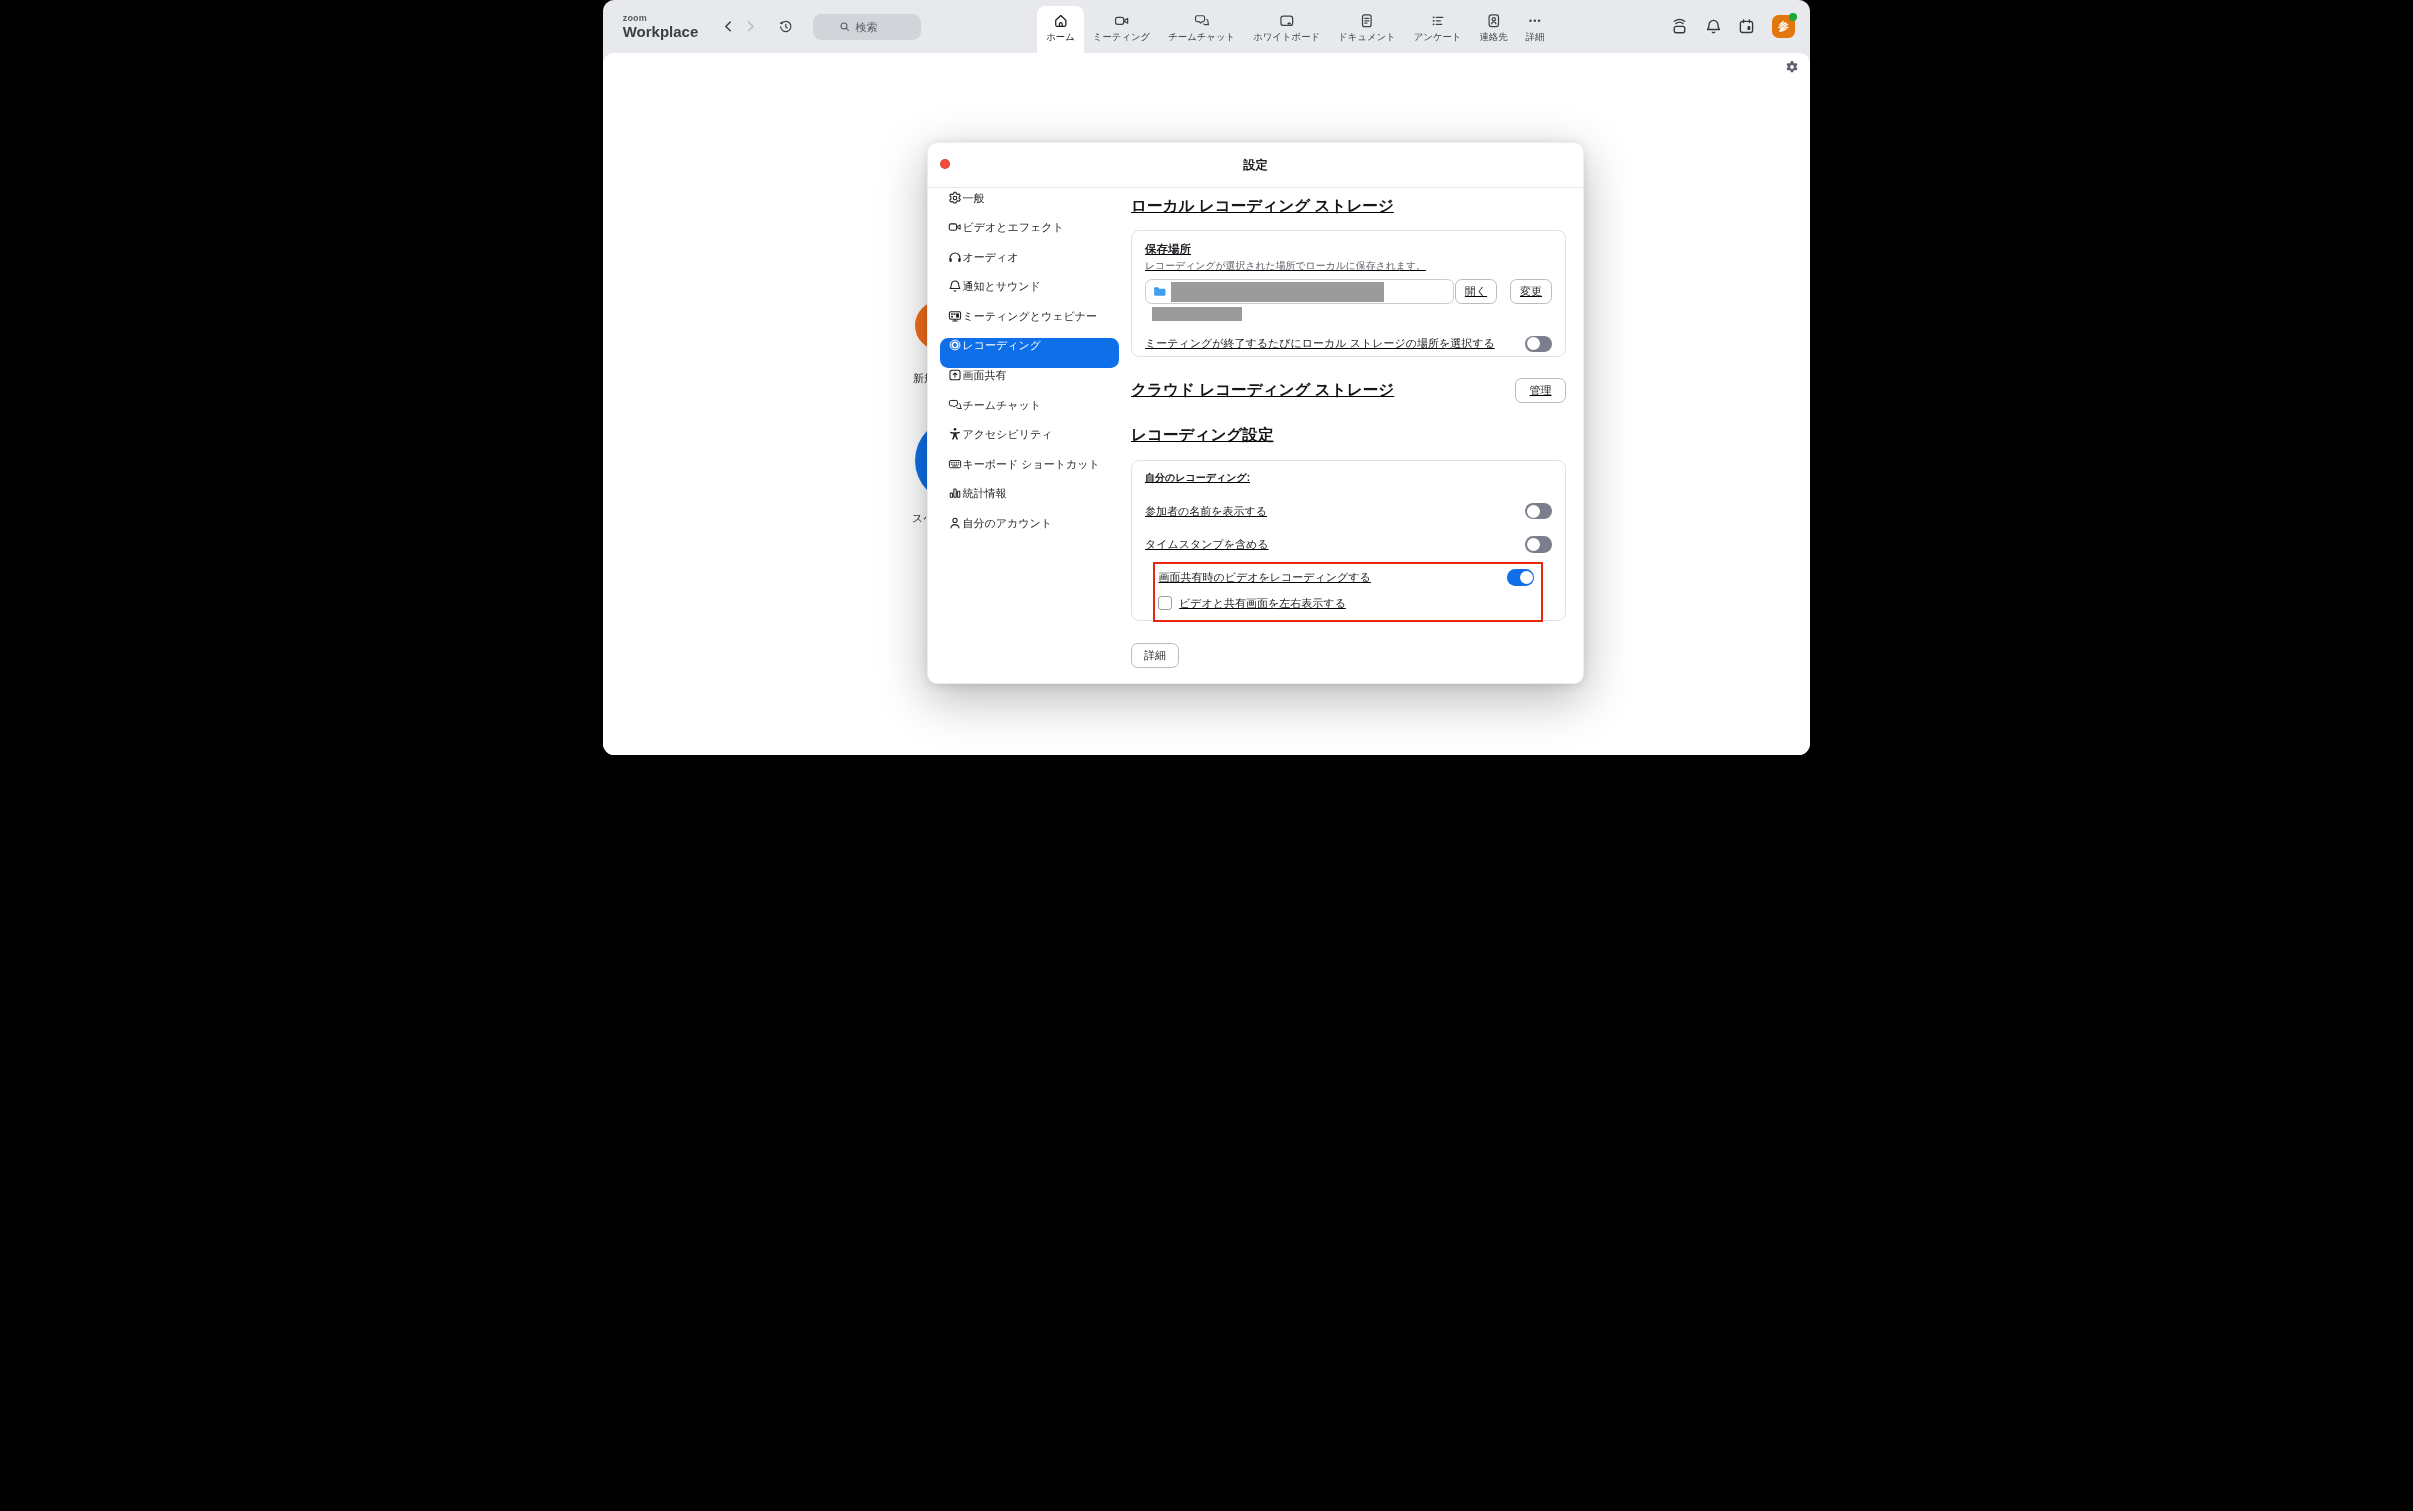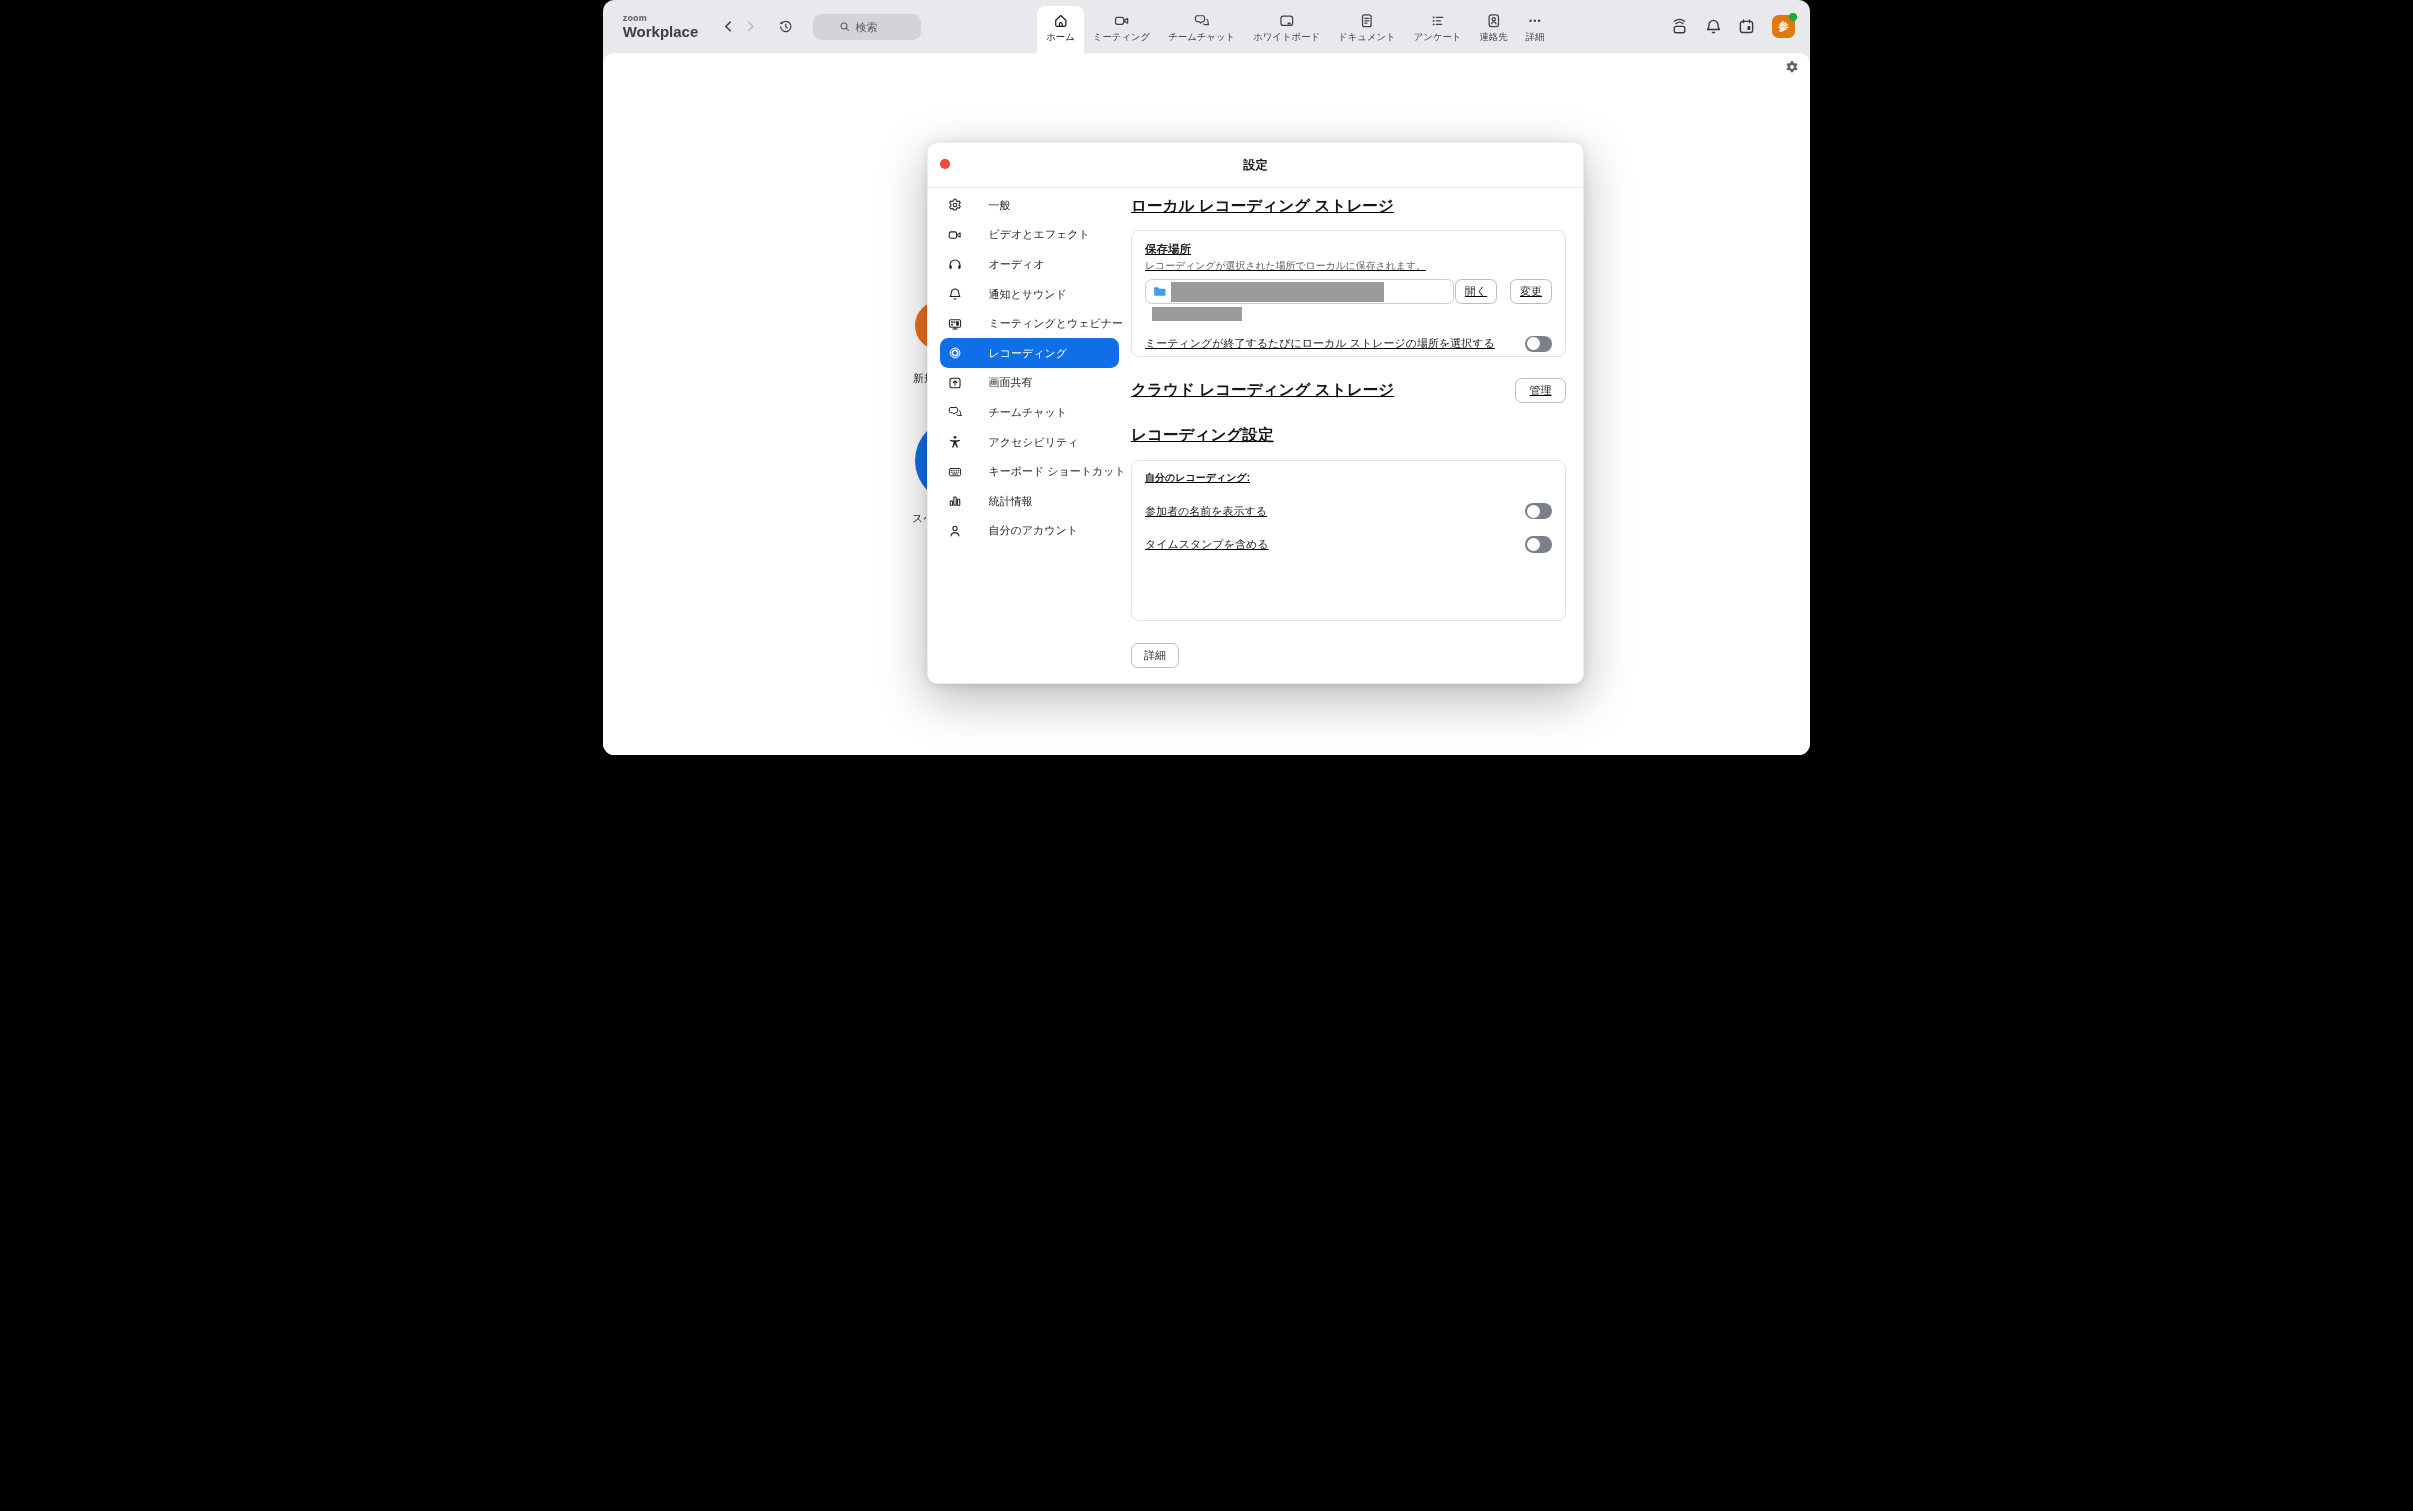--- a/index.html
+++ b/index.html
@@ -45,21 +45,21 @@
   .bg-label2 { left:309px; top:458px; }
 
   
   .dialog { position:absolute; left:324px; top:89px; width:657px; height:542px; background:#fff; border-radius:9.9px; border:0.8px solid rgba(0,0,0,.07); box-shadow:0 14.8px 49px rgba(0,0,0,.28), 0 1.6px 8.2px rgba(0,0,0,.10); }
   .dlg-titlebar { position:relative; height:45px; display:flex; align-items:center; justify-content:center; border-bottom:0.8px solid #e7e8ea; }
   .dlg-title { font-size:12.3px; font-weight:700; color:#17191c; }
   .dlg-close { position:absolute; left:11.5px; top:15.6px; width:10.7px; height:10.7px; border-radius:50%; background:#f34c3f; border:0.8px solid rgba(0,0,0,.12); cursor:pointer; padding:0; }
   .dlg-body { display:flex; height:496px; }
 
   .side { width:203px; padding:2.5px 12.3px 0 12.3px; }
-  .side-item { display:flex; align-items:center; gap:26px; height:29.6px; padding:0 8.2px; border-radius:8.2px; color:#1c1f24; cursor:pointer; }
+  .side-item { display:flex; gap:0; height:29.6px; padding:0 8.2px; border-radius:8.2px; color:#1c1f24; cursor:pointer; }
   .side-item .slabel { font-size:11px; white-space:nowrap; }
   .side-item.selected { background:#0e6fe8; color:#fff; }
   .side-item svg { flex:0 0 auto; }
 
   .content { flex:1; padding:0 17px 0 0;text-decoration:underline; }
   .h1 { font-size:15.6px; font-weight:700; color:#141619; }
   .h1.local { margin:8.2px 0 0 0; }
   .card { border:0.8px solid #dee0e4; border-radius:8.2px; background:#fff; }
   .card1 { margin-top:13px; height:127px; padding:10.7px 13px; }
   .loc-label { font-size:11.5px; font-weight:700; color:#1b1e22; }
@@ -385,20 +385,32 @@
                 </div>
             </div>
 
             <div class="row trow2">
               <span class="row-label">タイムスタンプを含める</span>
               <div class="toggle off">
                   <div class="knob"></div>
                 </div>
             </div>
 
+            <div class="redbox">
+              <div class="row">
+                <span class="row-label">画面共有時のビデオをレコーディングする</span>
+                <div class="toggle on">
+                    <div class="knob"></div>
+                  </div>
+              </div>
+              <div class="cb-row">
+                <span class="checkbox"></span>
+                <span class="row-label">ビデオと共有画面を左右表示する</span>
+              </div>
+            </div>
           </div>
 
           <button class="btn btn-advanced">詳細</button>
         </div>
       </div>
     </section>
   </main>
 </div>
 
 

